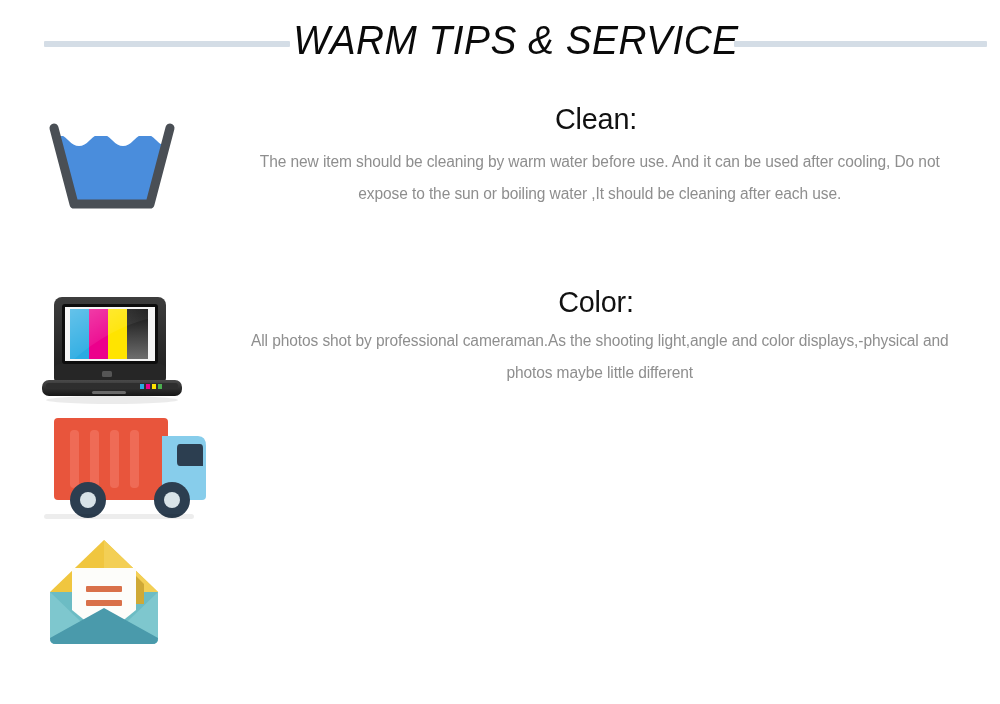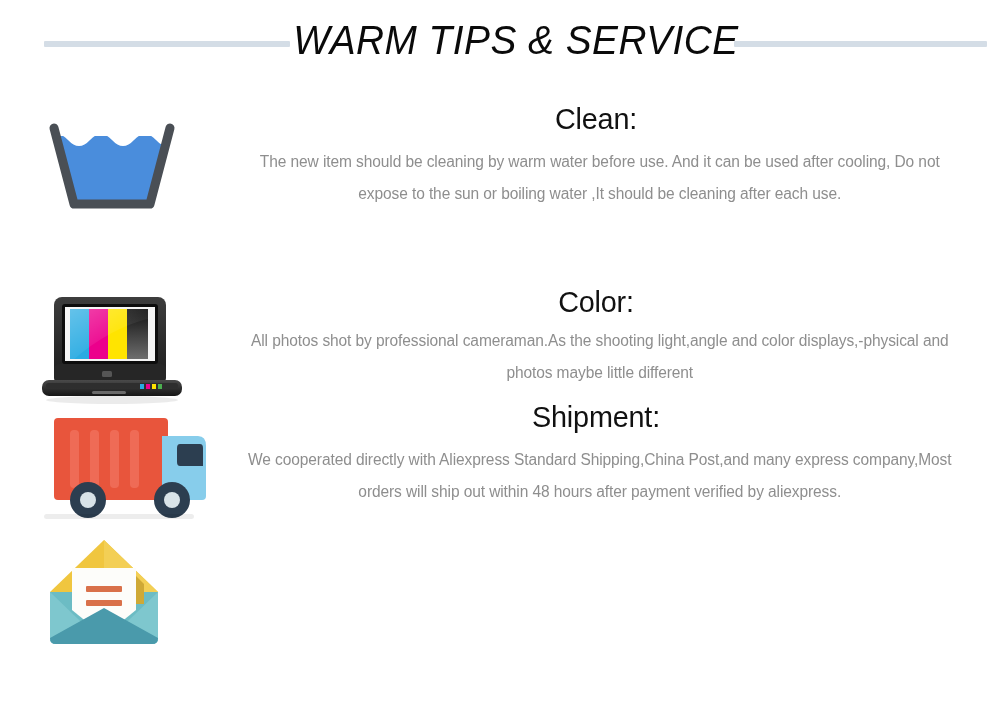--- a/index.html
+++ b/index.html
@@ -216,24 +216,20 @@
       <path d="M150 44 L170 44 Q173 44 173 48 L173 66 L150 66 Q147 66 147 62 L147 48 Q147 44 150 44 Z" fill="#2c3e50"></path>
 
       <circle cx="58" cy="100" r="18" fill="#2c3e50"></circle>
       <circle cx="58" cy="100" r="8" fill="#d8e3e8"></circle>
       <circle cx="142" cy="100" r="18" fill="#2c3e50"></circle>
       <circle cx="142" cy="100" r="8" fill="#d8e3e8"></circle>
 
       <rect x="14" y="114" width="150" height="5" rx="2.5" fill="#000000" opacity="0.07"></rect>
     </svg>
   </div>
-  <div class="text-box">
-    <p class="sec-heading">Shipment:</p>
-    <p class="sec-body">We cooperated directly with Aliexpress Standard Shipping,China Post,and many express company,Most orders will ship out within 48 hours after payment verified by aliexpress.</p>
-  </div>
 </div>
 
 <div class="section sec-help">
   <div class="icon-box">
     <svg class="icon-envelope" width="120" height="118" viewBox="0 0 120 118">
 
       <path d="M60 6 L114 58 L114 62 L6 62 L6 58 Z" fill="#f0c63f"></path>
       <path d="M60 6 L114 58 L60 58 Z" fill="#f3cf55"></path>
 
       <path d="M6 58 L6 104 Q6 110 12 110 L108 110 Q114 110 114 104 L114 58 Z" fill="#6cbcc4"></path>

